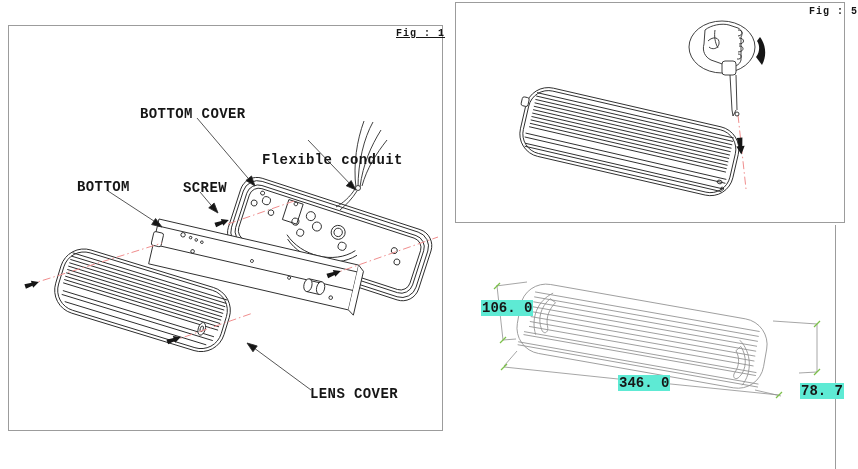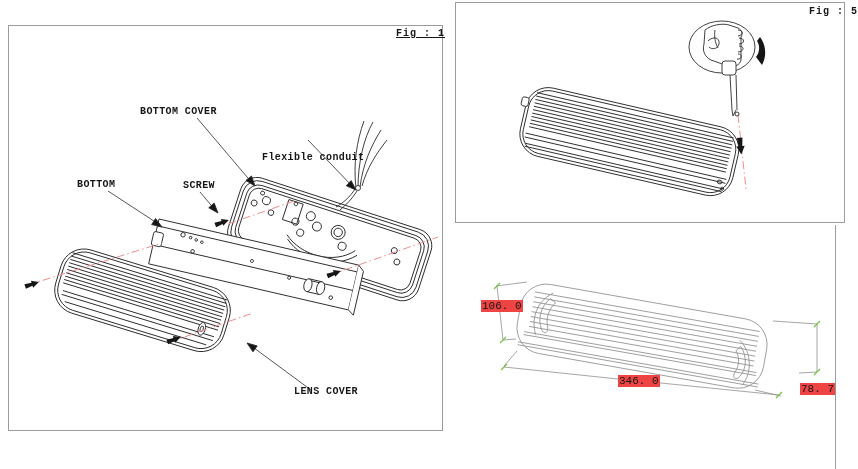--- a/index.html
+++ b/index.html
@@ -2,23 +2,23 @@
 <html><head>
 <meta charset="utf-8">
 <style>
   html,body{margin:0;padding:0;background:#fff;}
   .sheet{position:relative;width:858px;height:469px;background:#fff;overflow:hidden;
          font-family:"Liberation Mono","DejaVu Sans Mono",monospace;}
   .panel{position:absolute;border:1px solid #9c9c9c;background:#fff;box-sizing:border-box;}
   .panel svg{position:absolute;left:0;top:0;}
   .fig-title{position:absolute;font-size:10px;font-weight:700;color:#161616;
              letter-spacing:1px;white-space:nowrap;z-index:5;}
-  .lbl{position:absolute;font-size:10px;font-weight:700;color:#161616;
+  .lbl{position:absolute;font-size:14px;font-weight:700;color:#161616;
        letter-spacing:.4px;white-space:nowrap;z-index:5;}
-  .dim{position:absolute;font-size:11px;font-weight:400;color:#161616;background:#ef4444;
+  .dim{position:absolute;font-size:14px;font-weight:700;color:#161616;background:#5eead4;
        padding:0 1px;white-space:nowrap;z-index:5;}
   .vline{position:absolute;width:1px;background:#9c9c9c;}
   .dimsvg{position:absolute;}
 </style>
 </head>
 <body>
 
 <div class="sheet">
 
   <div class="panel" style="left:8px;top:25px;width:435px;height:406px;">
@@ -240,19 +240,19 @@
 
   <div class="vline" style="left:835px;top:225px;height:244px;"></div>
 
   <div class="fig-title" style="left:396px;top:28px;text-decoration:underline;">Fig : 1</div>
   <div class="fig-title" style="left:809px;top:6px;">Fig : 5</div>
 
   <div class="lbl" style="left:140px;top:106px;">BOTTOM COVER</div>
   <div class="lbl" style="left:262px;top:124px;margin-top:28px;">Flexible conduit</div>
   <div class="lbl" style="left:77px;top:179px;">BOTTOM</div>
   <div class="lbl" style="left:183px;top:180px;">SCREW</div>
-  <div class="lbl" style="left:294px;top:386px;font-family:Liberation Mono, monospace;">LENS COVER</div>
+  <div class="lbl" style="left:310px;top:386px;font-family:Liberation Mono, monospace;">LENS COVER</div>
 
   <div class="dim" style="left:481px;top:300px;">106. 0</div>
   <div class="dim" style="left:618px;top:375px;">346. 0</div>
   <div class="dim" style="left:800px;top:339px;margin-top:44px;">78. 7</div>
 
 </div>
 
 </body></html>

